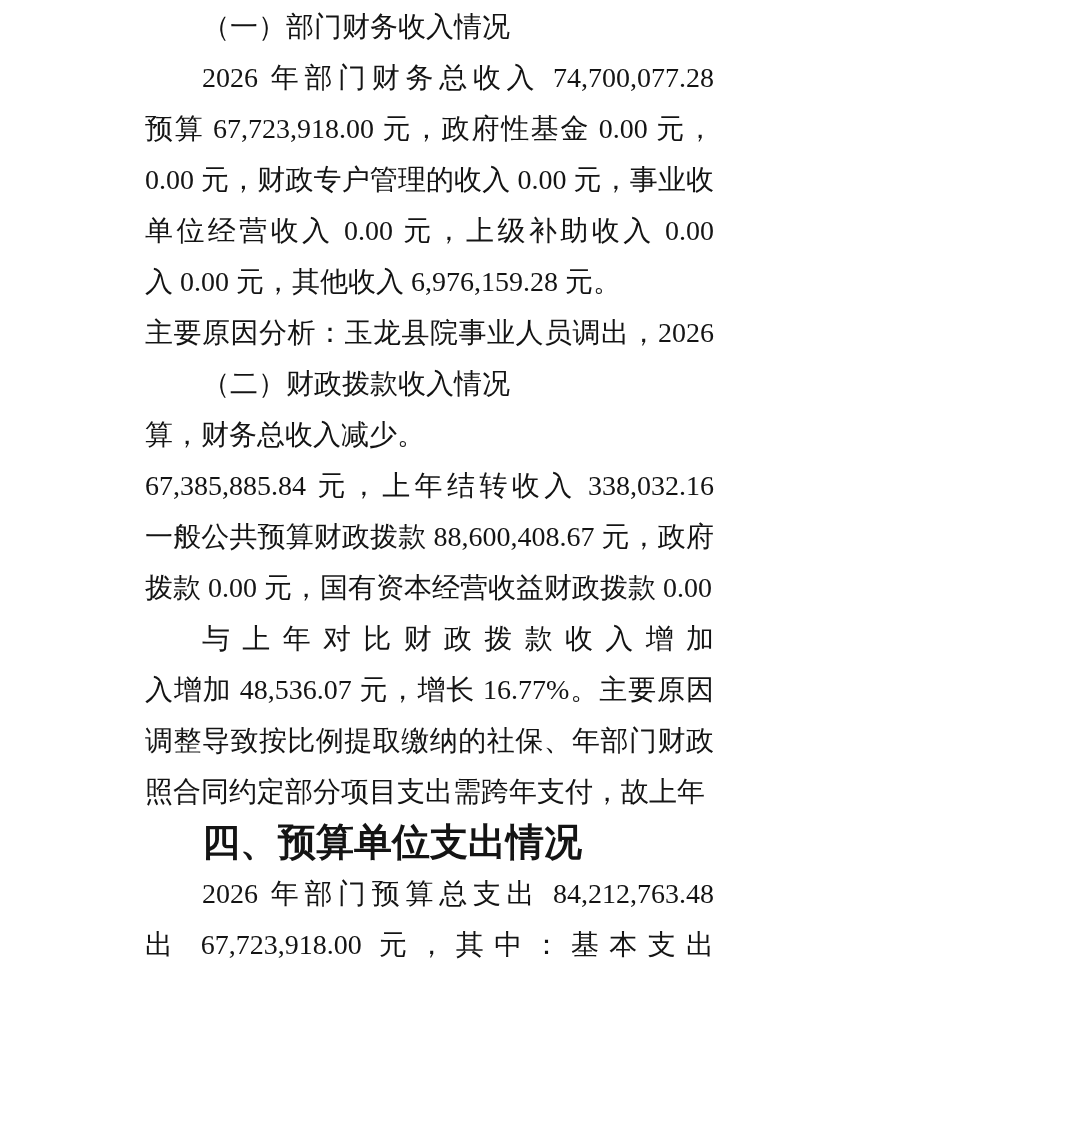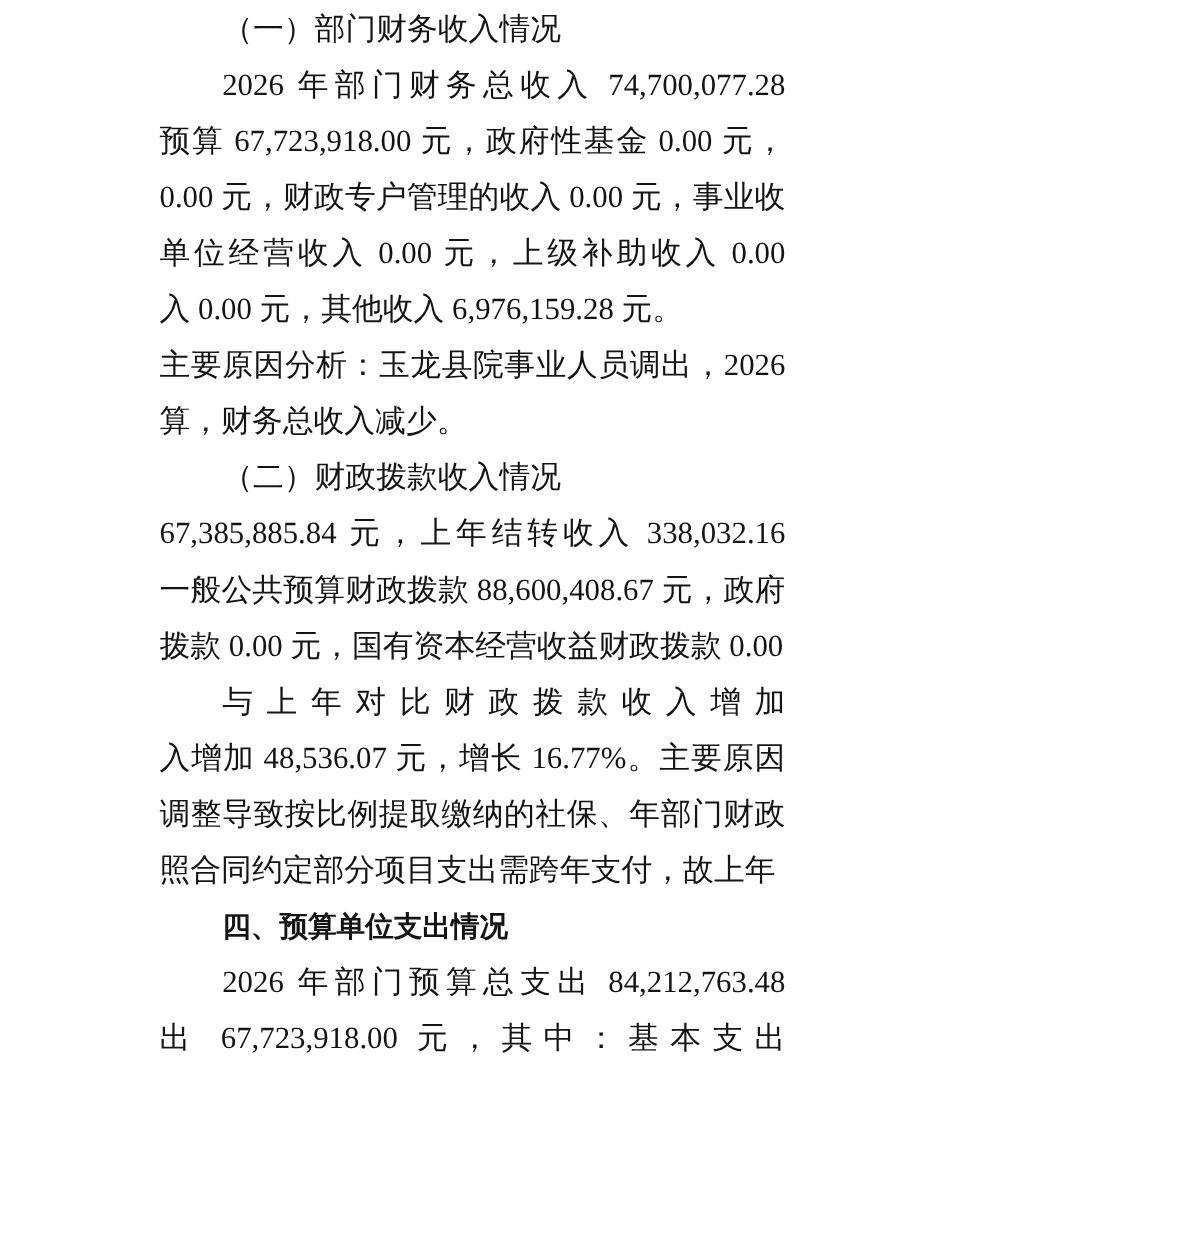--- a/index.html
+++ b/index.html
@@ -31,36 +31,36 @@
   .line.head {
     text-align: left;
     text-align-last: left;
   }
   .indent {
     text-indent: 57px;
   }
   .bold-head {
     font-family: "Liberation Sans", "DejaVu Sans", sans-serif;
     font-weight: 700;
-    font-size: 26px;
+    font-size: 38px;
   }
 </style>
 </head>
 <body>
 
 <div class="page">
   <div class="line head indent">（一）部门财务收入情况</div>
   <div class="line indent">2026 年部门财务总收入 74,700,077.28 元，其中：一般公共</div>
   <div class="line">预算 67,723,918.00 元，政府性基金 0.00 元，国有资本经营收益</div>
   <div class="line">0.00 元，财政专户管理的收入 0.00 元，事业收入 0.00 元，事业</div>
   <div class="line">单位经营收入 0.00 元，上级补助收入 0.00 元，附属单位上缴收</div>
   <div class="line lastline">入 0.00 元，其他收入 6,976,159.28 元。</div>
   <div class="line">主要原因分析：玉龙县院事业人员调出，2026 年无事业运行预</div>
+  <div class="line head indent">（二）财政拨款收入情况</div>
   <div class="line lastline">算，财务总收入减少。</div>
-  <div class="line head indent">（二）财政拨款收入情况</div>
   <div class="line">67,385,885.84 元，上年结转收入 338,032.16 元。本年收入中，</div>
   <div class="line">一般公共预算财政拨款 88,600,408.67 元，政府性基金预算财政</div>
   <div class="line lastline">拨款 0.00 元，国有资本经营收益财政拨款 0.00 元。</div>
   <div class="line indent">与上年对比财政拨款收入增加 1,198,804.30 元,增长 18.02%。</div>
   <div class="line">入增加 48,536.07 元，增长 16.77%。主要原因分析：人员工资</div>
   <div class="line">调整导致按比例提取缴纳的社保、年部门财政拨款收入；上年按</div>
   <div class="line lastline">照合同约定部分项目支出需跨年支付，故上年结转收入增加。</div>
   <div class="line head indent bold-head">四、预算单位支出情况</div>
   <div class="line indent">2026 年部门预算总支出 84,212,763.48 元。财政拨款安排支</div>
   <div class="line">出 67,723,918.00 元，其中：基本支出 63,505,885.84 元，与上年</div>

